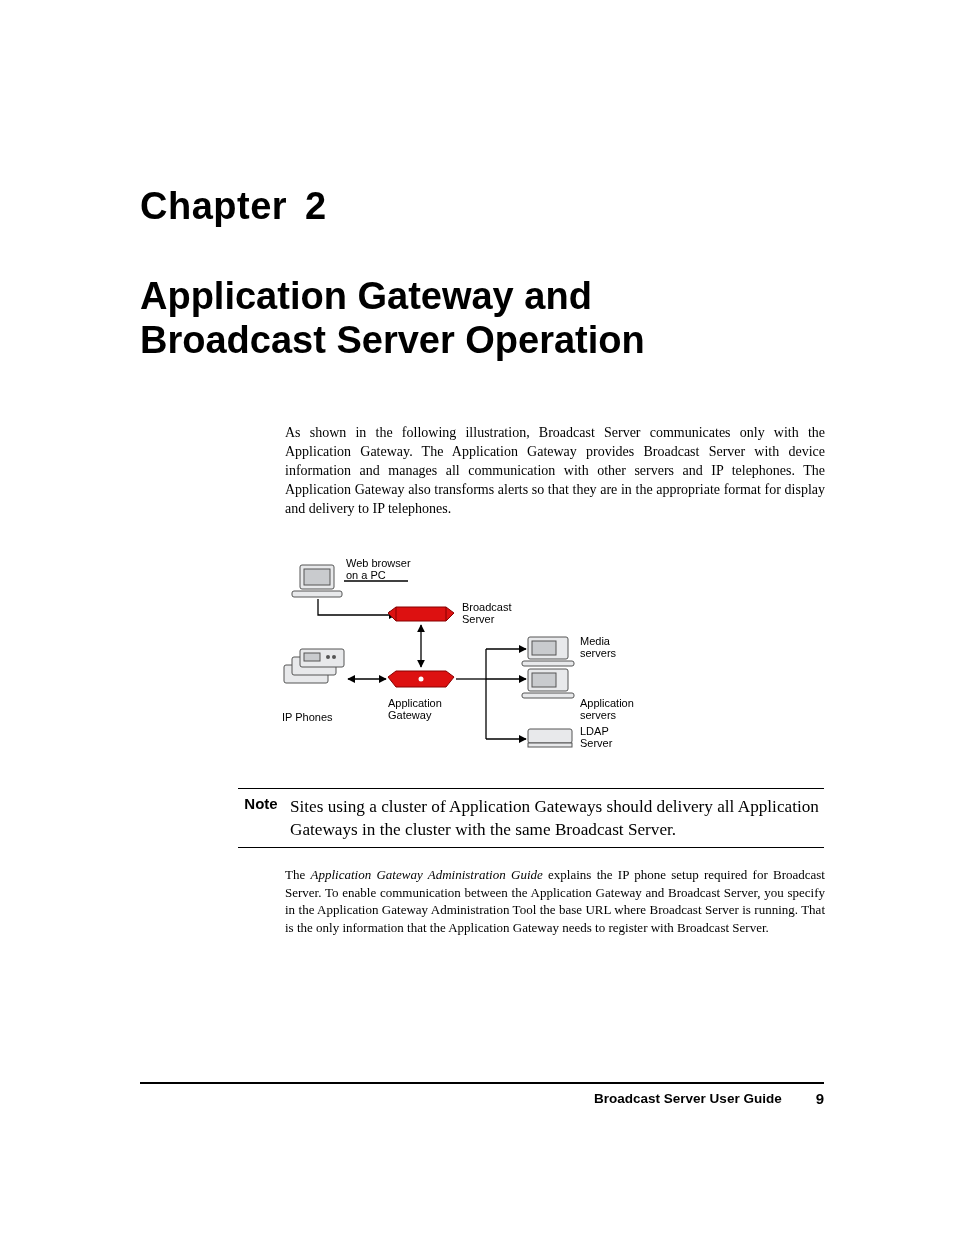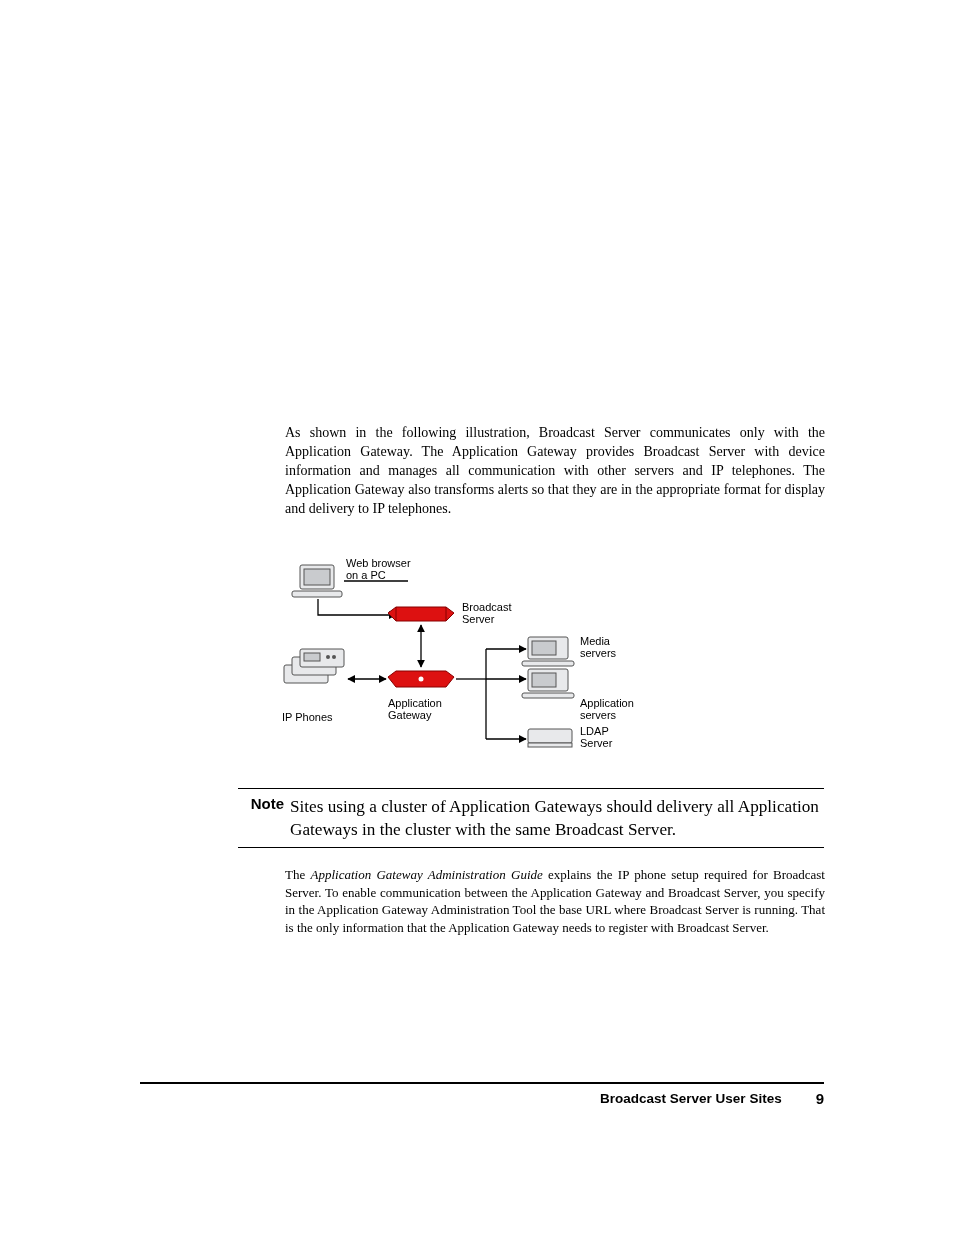--- a/index.html
+++ b/index.html
@@ -68,21 +68,21 @@
     width: 586px;
   }
   .note-rule { border:0; border-top:1px solid #000; margin:0 0 6px 0;}
   .note-rule2{ border:0; border-top:1px solid #000; margin:6px 0 0 0;}
   .note-row { display:flex; }
   .note-label {
     flex: 0 0 46px;
     font-family: Arial, Helvetica, sans-serif;
     font-weight:700;
     font-size:15px;
-    text-align:right;
+    text-align:center;
     padding-right:6px;
   }
   .note-text {
     flex: 1 1 auto;
     font-size:17.2px;
     line-height:1.35;
   }
   .body2 {
     position: absolute;
     left: 285px;
@@ -110,21 +110,28 @@
   }
   .footer-title { font-size:13.5px; font-weight:700; }
   .footer-page  { font-size:15px; font-weight:700; }
   em.bktitle { font-style: italic; }
 </style>
 </head>
 <body>
 
 <div class="page">
 
-
+  <div class="chapter-head">
+    <span>Chapter</span><span class="num">2</span>
+  </div>
+
+  <div class="title">
+    <span>Application Gateway and</span><br>
+    <span>Broadcast Server Operation</span>
+  </div>
 
   <div class="body-col">As shown in the following illustration, Broadcast Server communicates only with the Application Gateway. The Application Gateway provides Broadcast Server with device information and manages all communication with other servers and IP telephones. The Application Gateway also transforms alerts so that they are in the appropriate format for display and delivery to IP telephones.</div>
 
   <div class="figure">
     <svg class="fig-svg" viewBox="0 0 420 220">
       <defs>
         <marker id="ah" viewBox="0 0 10 10" refX="9" refY="5" markerWidth="6" markerHeight="6" orient="auto-start-reverse">
           <path d="M0,0 L10,5 L0,10 z" fill="#000"></path>
         </marker>
         <marker id="ahs" viewBox="0 0 10 10" refX="1" refY="5" markerWidth="6" markerHeight="6" orient="auto">
@@ -211,18 +218,18 @@
     </div>
     <hr class="note-rule2">
   </div>
 
   <div class="body2">
     <span>The </span><em class="bktitle">Application Gateway Administration Guide</em><span> explains the IP phone setup required for Broadcast Server. To enable communication between the Application Gateway and Broadcast Server, you specify in the Application Gateway Administration Tool the base URL where Broadcast Server is running. That is the only information that the Application Gateway needs to register with Broadcast Server.</span>
   </div>
 
   <div class="footer">
     <div class="footer-inner">
-      <span class="footer-title">Broadcast Server User Sites</span>
+      <span class="footer-title">Broadcast Server User Guide</span>
       <span class="footer-page">9</span>
     </div>
   </div>
 
 </div>
 
 </body></html>

